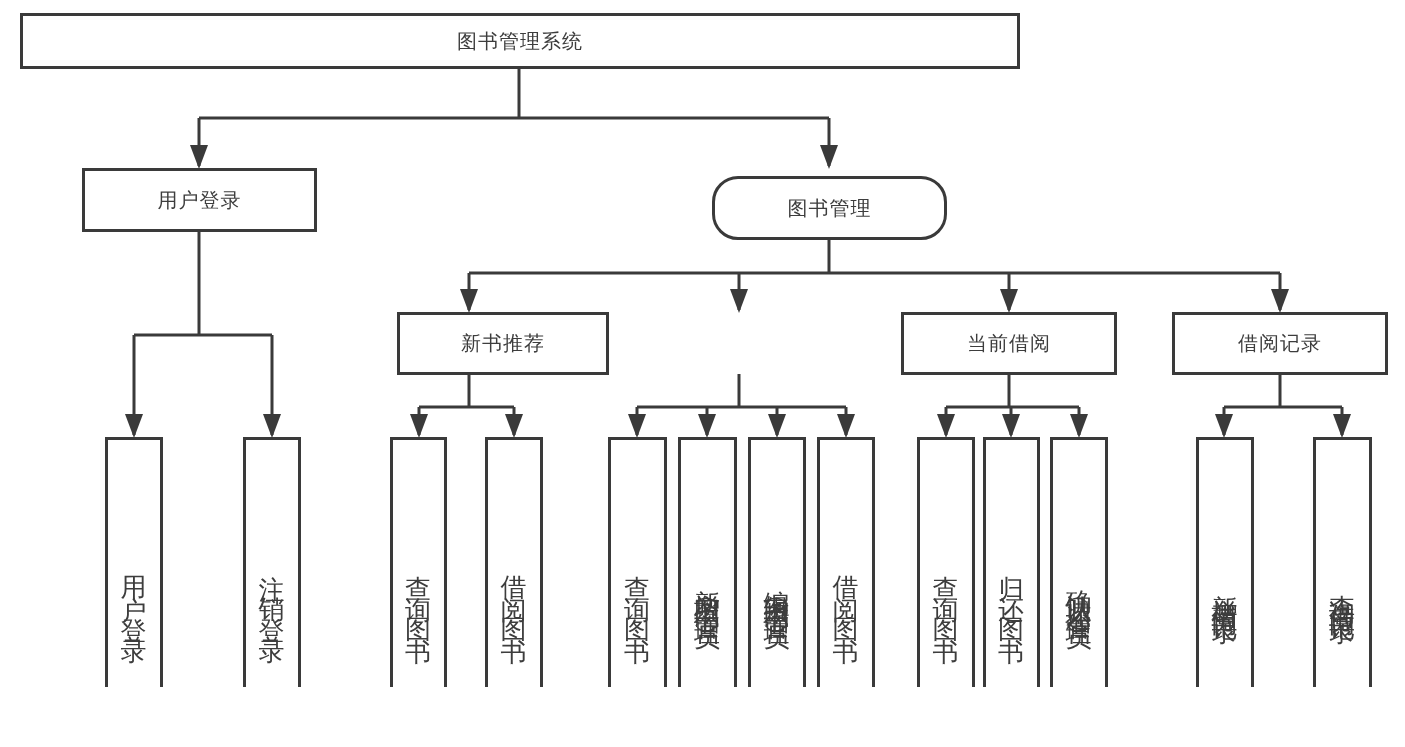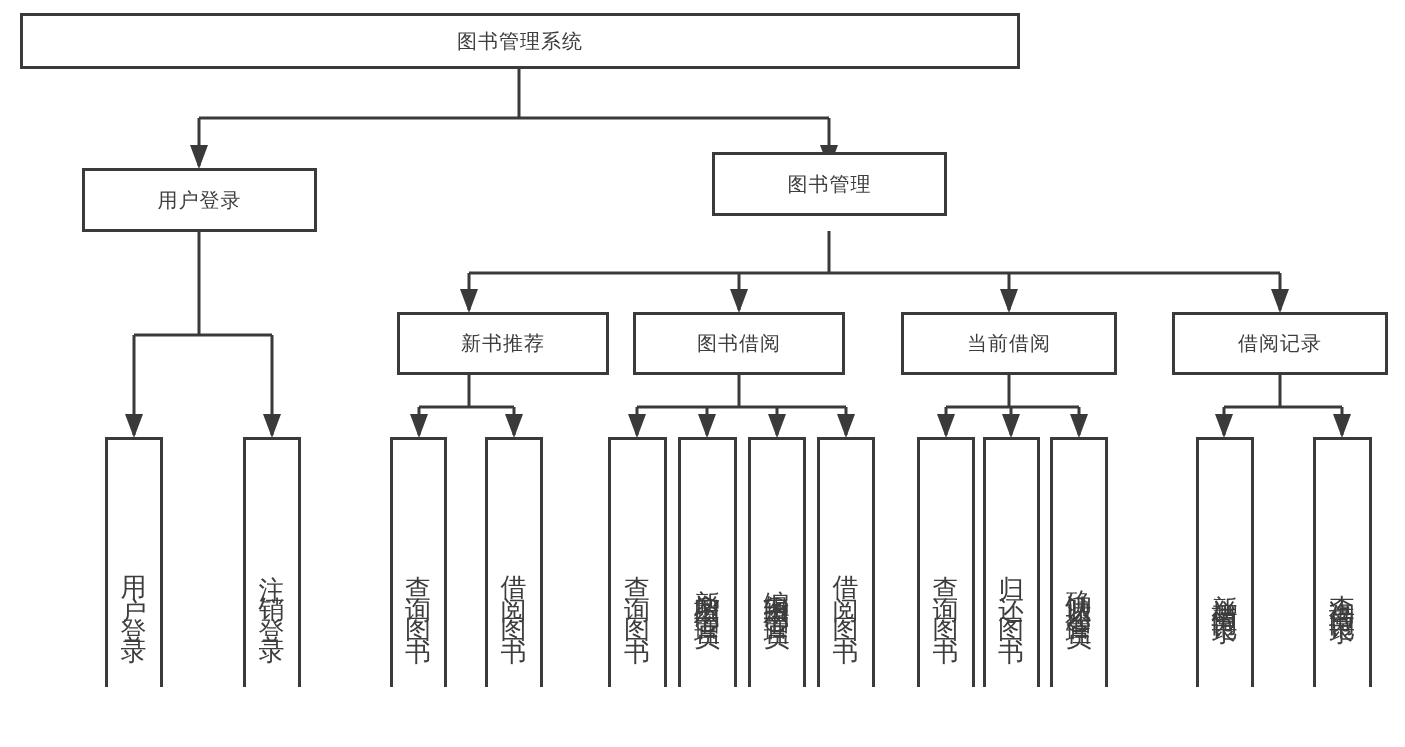--- a/index.html
+++ b/index.html
@@ -109,29 +109,26 @@
     <use class="arrow" href="#arw" x="1342" y="438"></use>
   </svg>
 
   <div class="node hnode" style="left:20px; top:13px; width:1000px; height:56px;">
     <span>图书管理系统</span>
   </div>
 
   <div class="node hnode" style="left:82px; top:168px; width:235px; height:64px;">
     <span>用户登录</span>
   </div>
-  <div class="node hnode" style="left:712px; top:152px; width:235px; height:64px;">
+  <div class="node hnode" style="left:712px; top:176px; width:235px; height:64px;border-radius:26px;">
     <span>图书管理</span>
   </div>
 
   <div class="node hnode" style="left:363px; top:312px; width:212px; height:63px;margin-left:34px;">
     <span>新书推荐</span>
-  </div>
-  <div class="node hnode" style="left:633px; top:312px; width:212px; height:63px;">
-    <span>图书借阅</span>
   </div>
   <div class="node hnode" style="left:1172px; top:312px; width:216px; height:63px;">
     <span>借阅记录</span>
   </div>
   <div class="node hnode" style="left:901px; top:312px; width:216px; height:63px;">
     <span>当前借阅</span>
   </div>
 
   <div class="node vnode ls-4" style="left:105px; top:437px; width:58px; height:299px;">
     <span class="vtext">用户登录</span>

